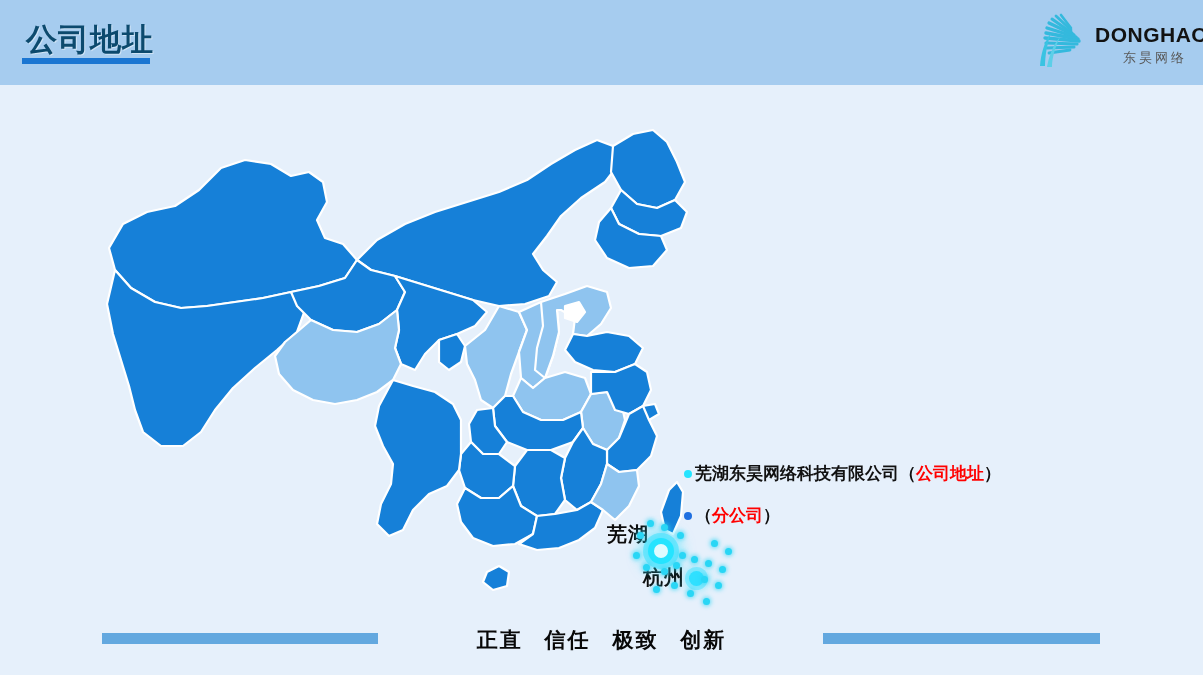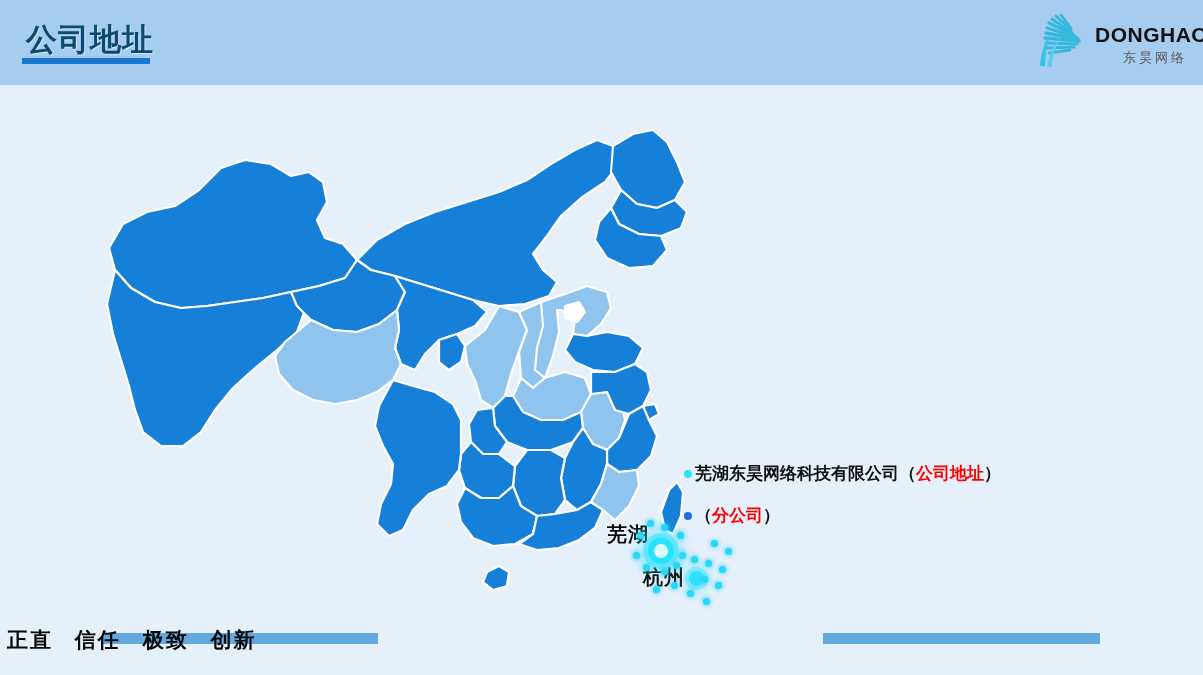--- a/index.html
+++ b/index.html
@@ -95,21 +95,21 @@
   .legend-accent{ color:#ff0000; }
   .legend-paren{ color:#111111; }
 
   
   .footer-bar{
     position:absolute; height:11px; background:#63a8df;
   }
   #footer-bar-left{ left:102px; top:633px; width:276px; }
   #footer-bar-right{ left:823px; top:633px; width:277px; }
   #footer-slogan{
-    position:absolute; left:0; top:626px; width:1203px; 
+    position:absolute; left:0; top:626px; width:1203px; text-align:center;
     font-size:21px; font-weight:bold; color:#080808; letter-spacing:2px;
   }
   .slogan-word{ margin:0 7px; }
 </style>
 </head>
 <body>
 
 <div id="header-band"></div>
 <div id="page-title">公司地址</div>
 <div id="title-underline"></div>

